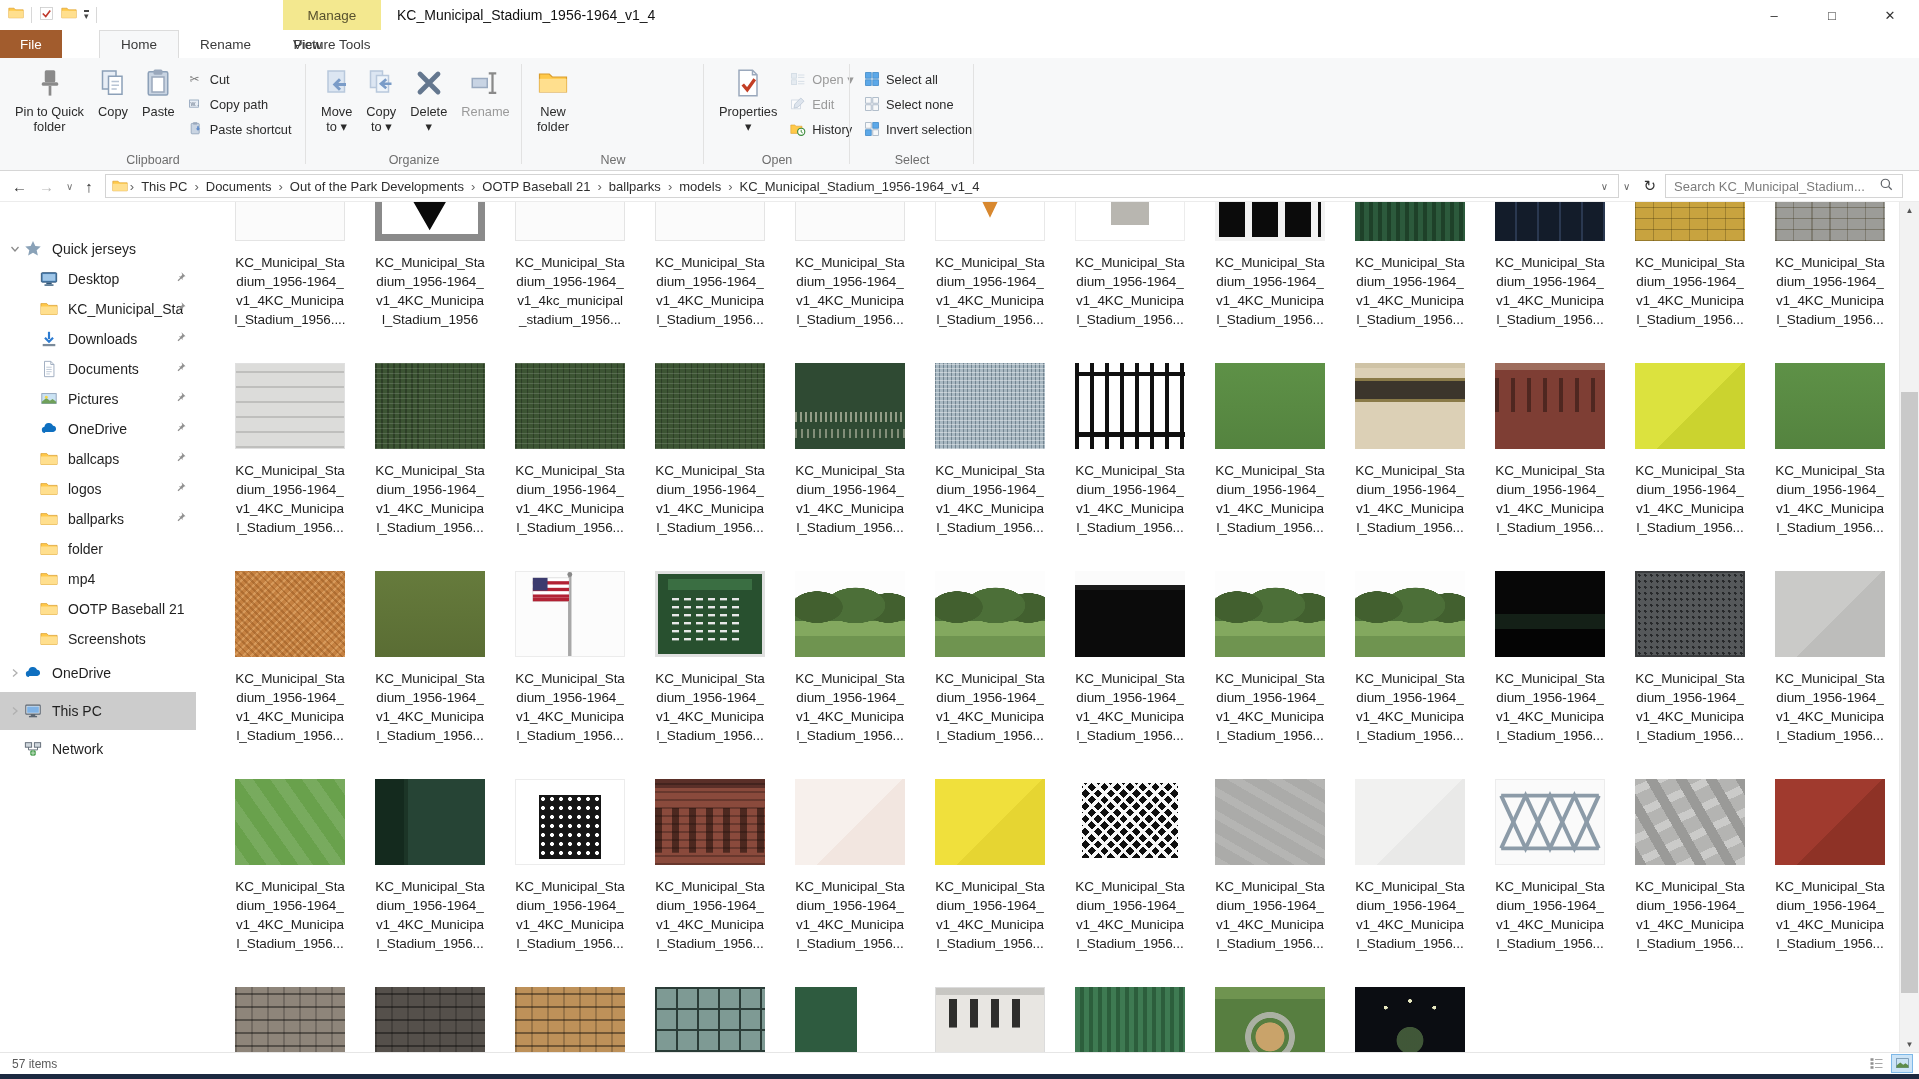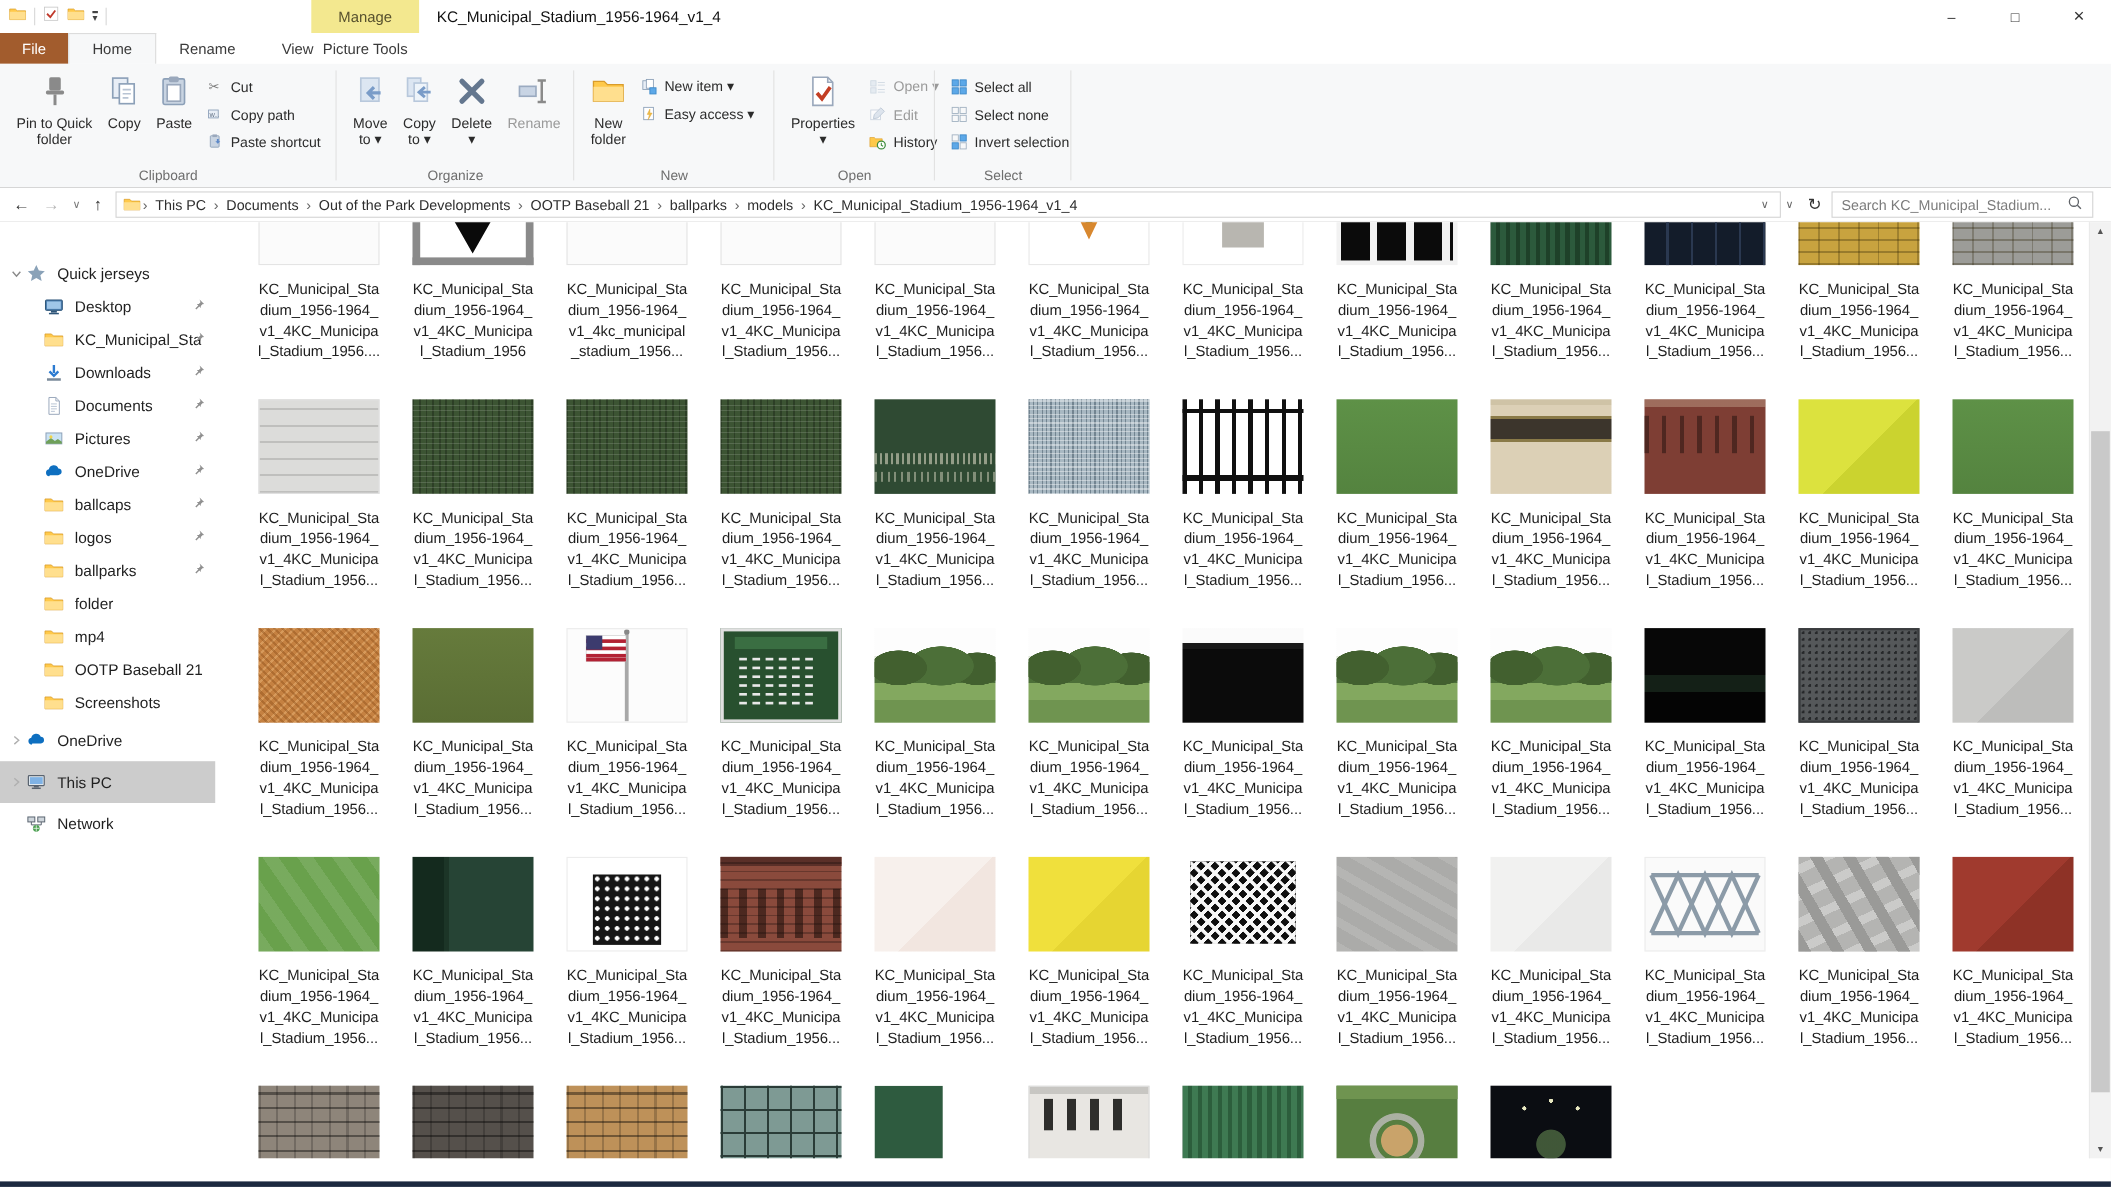--- a/index.html
+++ b/index.html
@@ -12,21 +12,21 @@
   .qat .caret-cust{font-size:9px;color:#444;border-top:2px solid #444;line-height:7px;padding-top:1px;}
   .manage{position:absolute;left:283px;top:0;width:98px;height:30px;background:#F3E88F;
           display:flex;align-items:center;justify-content:center;font-size:13.5px;color:#57512E;}
   .title{position:absolute;left:397px;top:0;height:30px;display:flex;align-items:center;font-size:14px;color:#111;}
   .winbtns{position:absolute;right:0;top:0;height:30px;display:flex;}
   .winbtn{width:58px;display:flex;align-items:center;justify-content:center;font-size:13px;color:#333;}
   
   .tabsrow{position:absolute;top:30px;left:0;right:0;height:28px;background:#FFF;display:flex;}
   .file-tab{width:62px;background:#A25C2D;color:#FFF;display:flex;align-items:center;justify-content:center;font-size:13.5px;}
   .tab{padding:0 21px;display:flex;align-items:center;font-size:13.5px;color:#3A3A3A;}
-  .tab.active{background:#F7F8F9;border:1px solid #DCDCDC;border-bottom:none;}
+  .tab.active{background:#F7F8F9;border:1px solid #DCDCDC;border-bottom:none;margin-left:37px;}
   .pt-tab{position:absolute;left:283px;top:0;width:98px;height:28px;display:flex;align-items:center;justify-content:center;
           font-size:13.5px;color:#3A3A3A;padding:0;}
   
   .ribbon{position:absolute;top:58px;left:0;right:0;height:112px;background:#F7F8F9;border-bottom:1px solid #D6D6D6;display:flex;}
   .rgroup{position:relative;height:100%;box-sizing:border-box;padding:3px 4px 0 8px;}
   .rgroup:after{content:"";position:absolute;right:0;top:6px;bottom:6px;width:1px;background:#E2E2E2;}
   .glabel{position:absolute;bottom:3px;left:0;right:0;text-align:center;font-size:12.5px;color:#6E6E6E;}
   .rbody{display:flex;align-items:stretch;height:88px;}
   .bigbtn{display:flex;flex-direction:column;align-items:center;padding:3px 7px 0 7px;
           font-size:12.8px;color:#2B2B2B;text-align:center;line-height:1.2;}
@@ -238,41 +238,20 @@
           <div class="bigbtn">
         <span class="bicon">
               <svg width="30" height="30" viewBox="0 0 20 20">
                 <path d="M1 4h6.5l2 2H19v10H1z" fill="#FFC94A" stroke="#D99C2B" stroke-width=".8"></path>
                 <path d="M1 7.2h18V16H1z" fill="#FFDF8E"></path>
               </svg>
             </span>
             <span>New</span>
             <span>folder</span>
           </div>
-          <div class="smallcol">
-            <div class="smallbtn">
-          <span style="display:inline-flex;">
-                <svg width="16" height="16" viewBox="0 0 20 20">
-                  <rect x="3" y="3" width="8" height="10" fill="#E8EEF6" stroke="#8CA0B8"></rect>
-                  <rect x="7" y="1.5" width="8" height="10" fill="#FFF" stroke="#8CA0B8"></rect>
-                  <rect x="11" y="11" width="7" height="7" fill="#5CA8E8" stroke="#3C88C8"></rect>
-                </svg>
-              </span>
-          <span>New item ▾</span>
-            </div>
-            <div class="smallbtn">
-          <span style="display:inline-flex;">
-                <svg width="16" height="16" viewBox="0 0 20 20">
-                  <rect x="4" y="2" width="11" height="14" fill="#FFF" stroke="#8CA0B8"></rect>
-                  <path d="M11 4l-3 6h2.5l-1.5 6 4.5-7.5H11z" fill="#F2C14A" stroke="#D89A28" stroke-width=".5"></path>
-                </svg>
-              </span>
-          <span>Easy access ▾</span>
-            </div>
-          </div>
         </div>
         <div class="glabel">New</div>
       </div>
       <div class="rgroup" style="width: 146px;">
         <div class="rbody">
           <div class="bigbtn">
         <span class="bicon">
               <svg width="30" height="30" viewBox="0 0 20 20">
                 <path d="M4 1.5h9l3 3v14H4z" fill="#FFF" stroke="#9AA8BC"></path>
                 <path d="M13 1.5v3h3" fill="none" stroke="#9AA8BC"></path>
@@ -1168,14 +1147,37 @@
       </div>
       </div>
     </div>
 
   <div class="vscroll">
     <div class="varrow">▲</div>
     <div class="vthumb" style="top:190px;bottom:60px;"></div>
     <div class="varrow bot">▼</div>
   </div>
 
+  <div class="statusbar">
+    <span class="sb-count">57 items</span>
+    <div class="sb-views">
+      <div class="sb-view" id="sb-list-icon">
+          <svg width="15" height="15" viewBox="0 0 20 20">
+            <g fill="#909090">
+              <rect x="2" y="3" width="4" height="3.4"></rect>
+              <rect x="2" y="8.3" width="4" height="3.4"></rect>
+              <rect x="2" y="13.6" width="4" height="3.4"></rect>
+            </g>
+            <g stroke="#A8A8A8" stroke-width="1.4">
+              <path d="M8 4.7h10M8 10h10M8 15.3h10"></path>
+            </g>
+          </svg>
+        </div>
+      <div class="sb-view active" id="sb-pic-icon">
+          <svg width="15" height="15" viewBox="0 0 20 20">
+            <rect x="2" y="3.5" width="16" height="12" fill="#CBE3F4" stroke="#6A8AA8"></rect>
+            <path d="M2 12.5l5-4 4 3 3-2 4 3v3H2z" fill="#5E8C4A"></path>
+          </svg>
+        </div>
+    </div>
+  </div>
   <div class="bstrip"></div>
 </div>
 
 </body></html>

